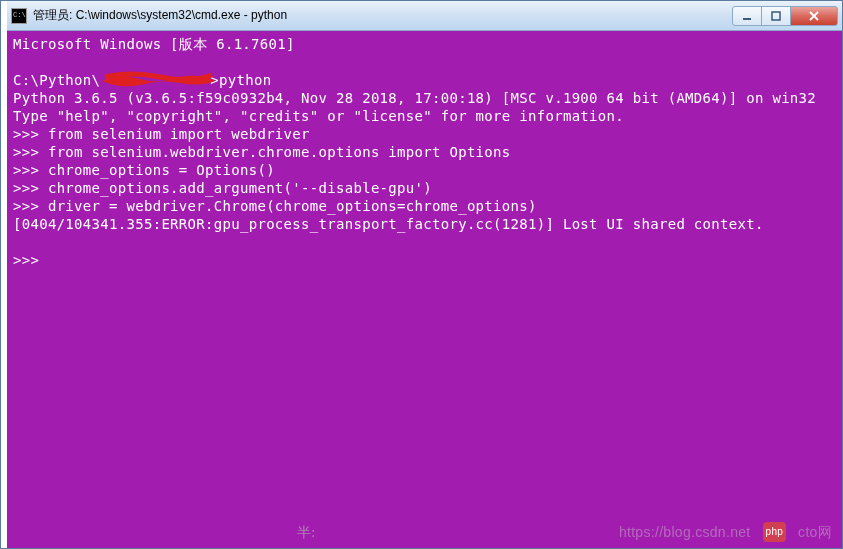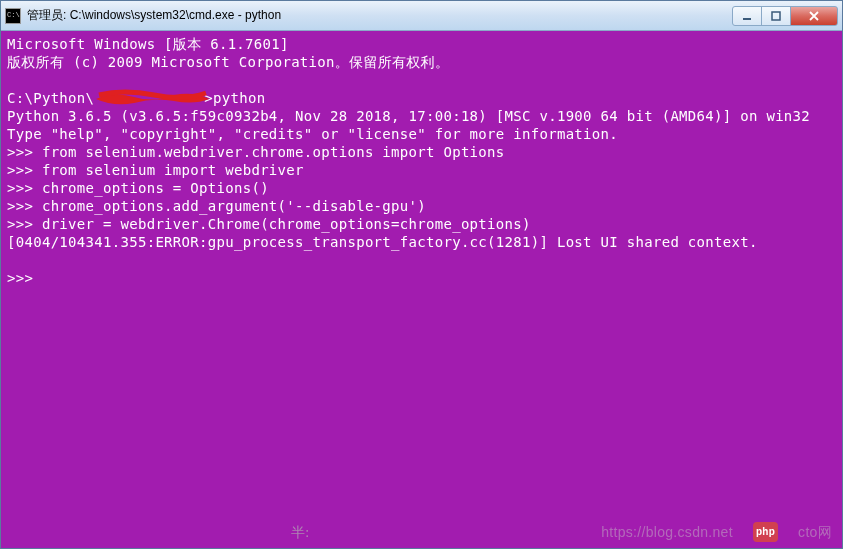--- a/index.html
+++ b/index.html
@@ -14,20 +14,21 @@
       font-family: "Consolas", "Courier New", monospace;
       overflow: hidden;
       position: relative;
     }
     .window {
       width: 843px;
       height: 549px;
       background: #fff;
       border: 1px solid #5a7a9e;
       position: relative;
+      padding-left: 6px;
     }
     .titlebar {
       height: 30px;
       background: linear-gradient(to bottom, #eaf2fb 0%, #cfe0f3 50%, #bed7ef 100%);
       display: flex;
       align-items: center;
       padding: 0 4px;
       border-bottom: 1px solid #8aa9c7;
     }
     .title-icon {
@@ -112,29 +113,29 @@
     }
     .watermark {
       position: absolute;
       bottom: 6px;
       right: 10px;
       color: rgba(200, 200, 200, 0.45);
       font-family: Arial, sans-serif;
       font-size: 14px;
       display: flex;
       align-items: center;
-      gap: 20px;
+      gap: 12px;
     }
     .watermark .php-badge {
       background: rgba(230, 80, 40, 0.7);
       color: #fff;
       font-size: 10px;
       padding: 1px 3px;
       border-radius: 4px;
-      font-weight: bold;
+      font-weight: normal;
     }
     .bottom-text {
       position: absolute;
       bottom: 6px;
       left: 290px;
       color: rgba(180, 180, 180, 0.7);
       font-family: "SimSun", serif;
       font-size: 14px;
     }
   </style>
@@ -159,30 +160,29 @@
       <div class="win-btn close">
         <svg viewBox="0 0 12 10">
             <path d="M2 1 L10 9 M10 1 L2 9" stroke="#fff" stroke-width="1.8"></path>
           </svg>
       </div>
     </div>
   </div>
 
   <div class="terminal">
     <div class="line">Microsoft Windows [版本 6.1.7601]</div>
-    <div class="line">版权所有 (c) 2009 Microsoft Corporation。保留所有权利。</div>
     <div class="line">&nbsp;</div>
     <div class="line"><span>C:\Python\</span><span class="redacted"><svg width="120" height="22" viewBox="0 0 120 22">
             <path d="M2 12 Q 20 4 40 10 Q 60 16 80 8 Q 100 4 115 12 Q 100 18 80 14 Q 60 10 40 16 Q 20 20 2 12 Z" fill="#e02020"></path>
             <path d="M5 8 Q 30 2 60 8 Q 90 14 112 6" stroke="#e02020" stroke-width="5" fill="none"></path>
           </svg></span><span>&gt;python</span></div>
     <div class="line">Python 3.6.5 (v3.6.5:f59c0932b4, Nov 28 2018, 17:00:18) [MSC v.1900 64 bit (AMD64)] on win32</div>
     <div class="line">Type "help", "copyright", "credits" or "license" for more information.</div>
+    <div class="line">&gt;&gt;&gt; from selenium import webdriver</div>
     <div class="line">&gt;&gt;&gt; from selenium.webdriver.chrome.options import Options</div>
-    <div class="line">&gt;&gt;&gt; from selenium import webdriver</div>
     <div class="line">&gt;&gt;&gt; chrome_options = Options()</div>
     <div class="line">&gt;&gt;&gt; chrome_options.add_argument('--disable-gpu')</div>
     <div class="line">&gt;&gt;&gt; driver = webdriver.Chrome(chrome_options=chrome_options)</div>
     <div class="line">[0404/104341.355:ERROR:gpu_process_transport_factory.cc(1281)] Lost UI shared context.</div>
     <div class="line">&nbsp;</div>
     <div class="line">&gt;&gt;&gt;</div>
 
     <div class="bottom-text">半:</div>
     <div class="watermark">
       <span>https://blog.csdn.net</span>

